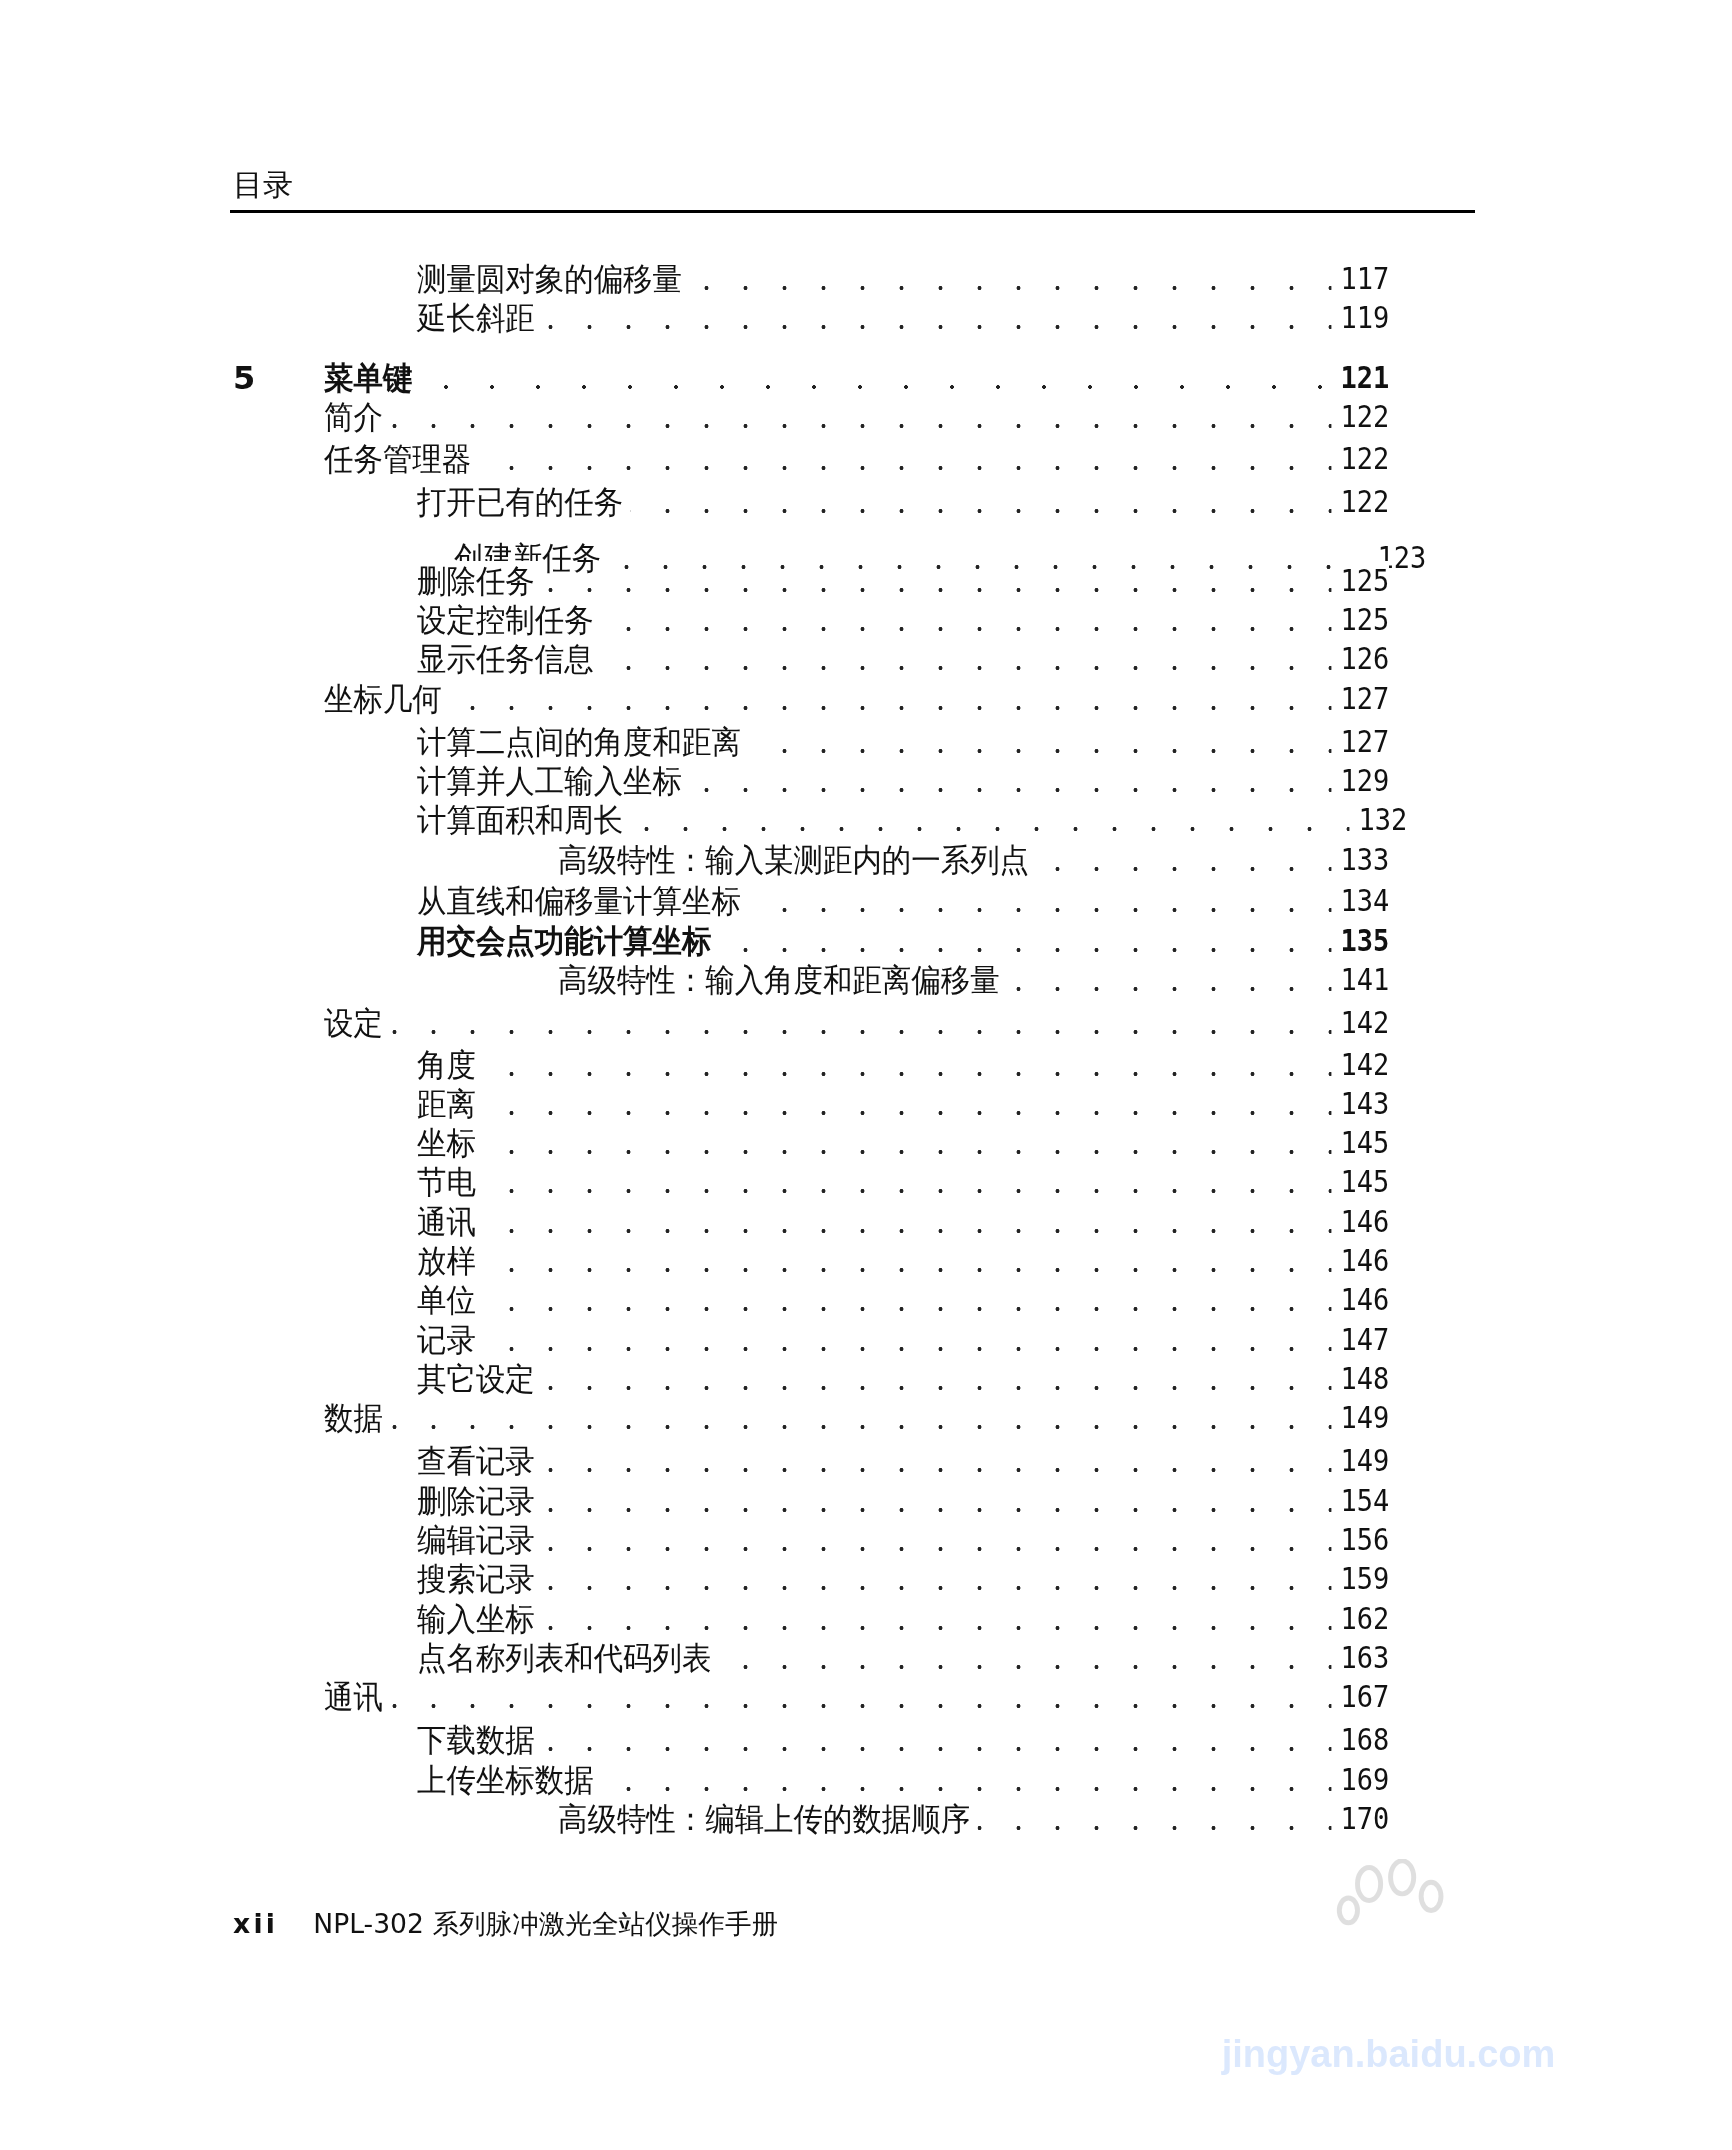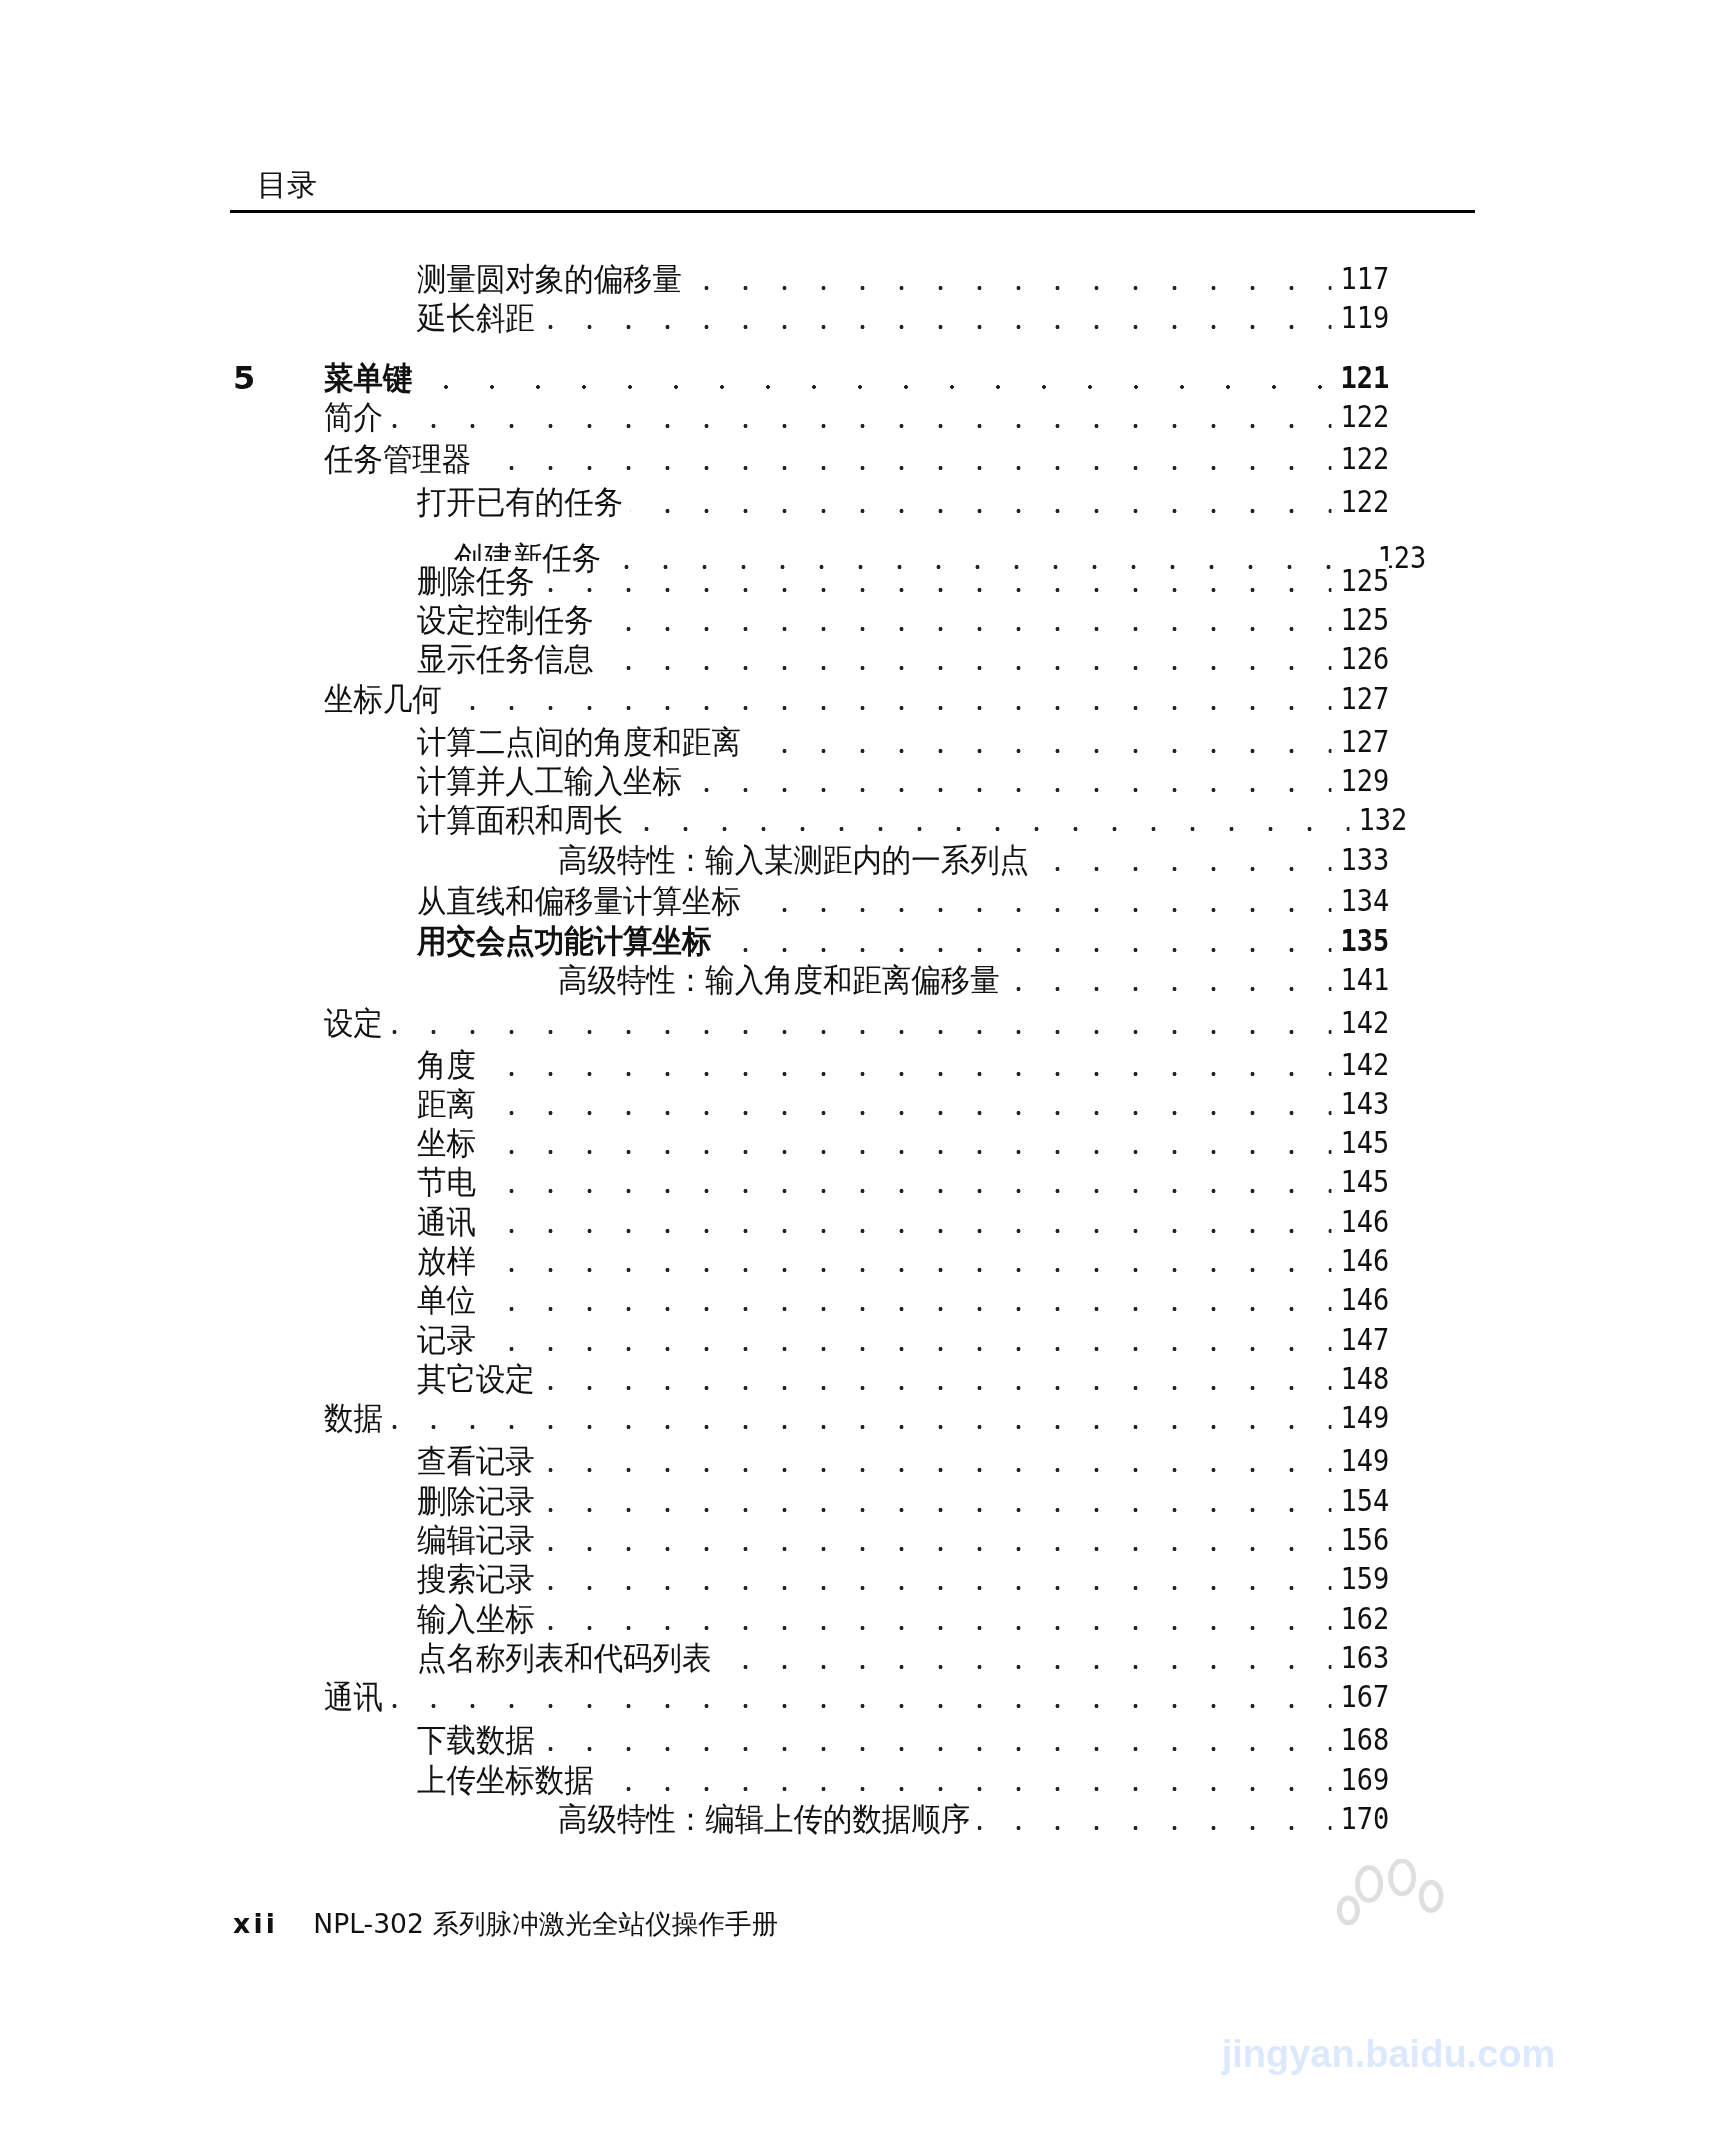--- a/index.html
+++ b/index.html
@@ -1,18 +1,18 @@
 <!DOCTYPE html>
 <html style="font-size:13.3px"><head>
 <meta charset="utf-8">
 <style>
   html, body { margin: 0; padding: 0; background: #ffffff; }
   body { width: 1732px; height: 2151px; position: relative; overflow: hidden;
          font-family: "DejaVu Sans", "Liberation Sans", sans-serif; color: #111; }
-  .header-title { position: absolute; left: 233px; top: 164px; font-size: 30px; line-height: 41px; margin-left: 24px; }
+  .header-title { position: absolute; left: 233px; top: 164px; font-size: 30px; line-height: 41px; }
   .header-rule { position: absolute; left: 230px; top: 210px; width: 1245px; height: 3.3px; background: #000; }
   .toc-row { position: absolute; left: 0; height: 40px; width: 1732px; }
   .toc-row .num { position: absolute; left: 233px; top: 0; font-size: 32px; line-height: 40px; font-weight: bold; }
   .toc-row .label { position: absolute; top: 0; font-size: 32px; line-height: 40px; white-space: nowrap;
                     background: #fff; padding-right: 8.3px; z-index: 2; transform: scaleX(0.92); transform-origin: left center; }
   .toc-row .dots { position: absolute; top: 0; right: 343px; height: 40px; z-index: 1;
                    background-image: radial-gradient(circle, #222 1.8px, transparent 2.2px);
                    background-size: 39px 8.3px; background-repeat: repeat-x; background-position: right 25px; }
   .toc-row .page { position: absolute; right: 343px; top: 0; font-size: 30px; line-height: 40px;
                    background: #fff; padding-left: 10px; z-index: 2; font-family: "DejaVu Sans Mono", "Liberation Mono", monospace;

